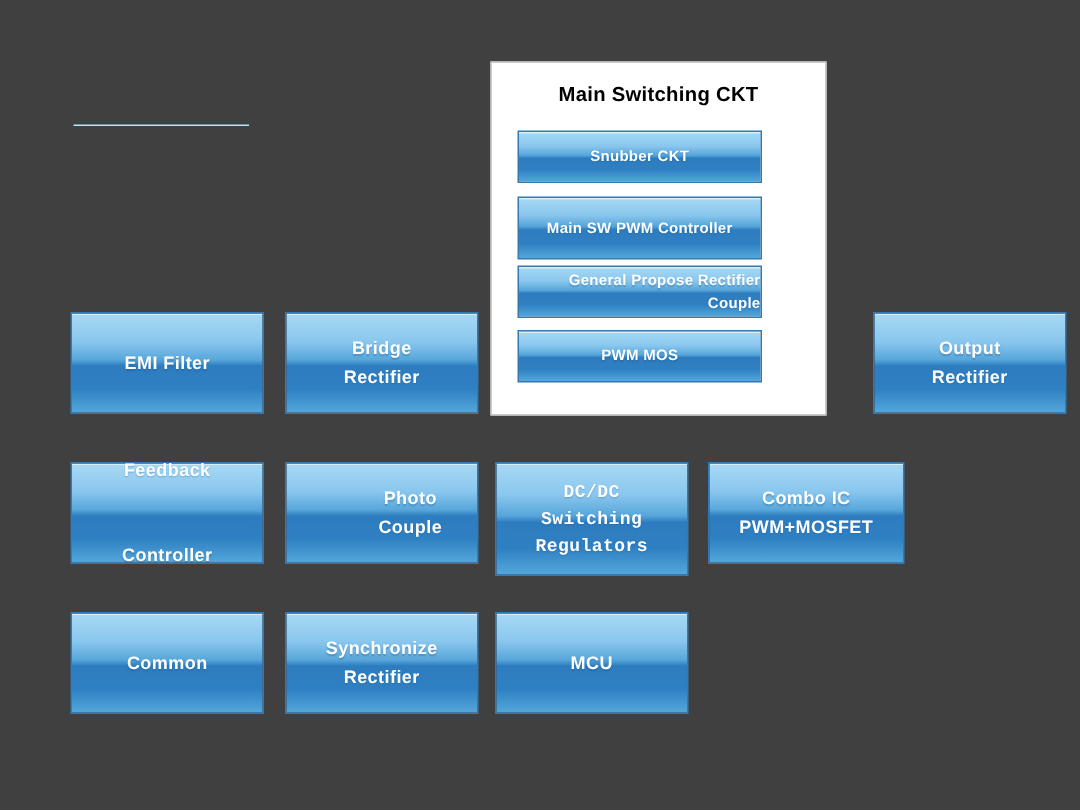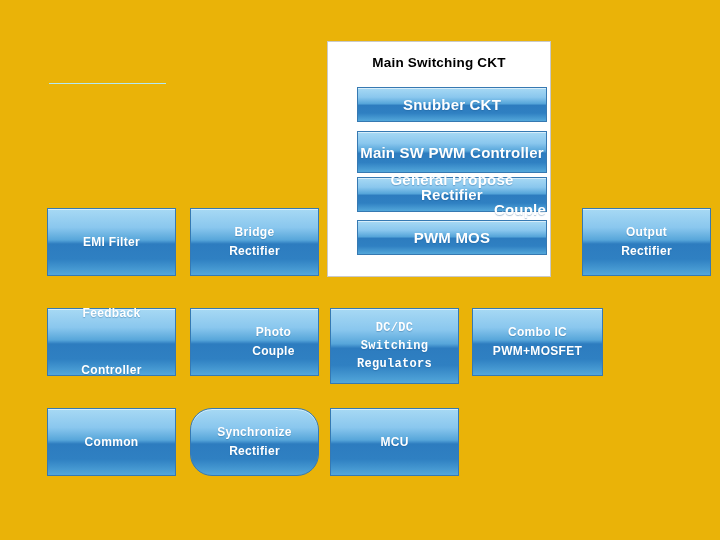--- a/index.html
+++ b/index.html
@@ -1,17 +1,17 @@
 <!DOCTYPE html>
 <html><head>
 <meta charset="utf-8">
 <style>
   html,body { margin:0; padding:0; background:#fff; }
   .stage {
-    position:relative; width:720px; height:540px; background:#eab308;
+    position:relative; width:720px; height:540px; background:#404040;
     font-family:"Liberation Sans", sans-serif; overflow:hidden;
   }
 
   
   .faint-line {
     position:absolute; left:49px; top:83px; width:117px; height:1px;
     background:#b2eaf6;
   }
 
   
@@ -33,37 +33,37 @@
       #a7d9f4 0%, #8ac7ee 28%, #57a6da 47%,
       #2d7cbf 53%, #2f80c2 76%, #53a7da 100%);
     box-shadow:inset 0 1px 0 rgba(255,255,255,.55);
     display:flex; flex-direction:column; align-items:center; justify-content:center;
     color:#ffffff; font-weight:bold; text-align:center;
     text-shadow:0 1px 1px rgba(25,85,140,.35);
     cursor:pointer;
   }
 
   
-  .panel-btn { left:29px; width:190px; font-size:15px; line-height:15px; letter-spacing:.2px; }
+  .panel-btn { left:17px; width:163px; font-size:10px; line-height:15px; letter-spacing:.2px; }
   #btn-snubber  { top:45px;  height:35px; }
   #btn-mspc     { top:89px;  height:42px; }
   #btn-general  { top:135px; height:35px;align-items:flex-end; }
   #btn-pwmmos   { top:178px; height:35px;text-align:center; }
 
   
   .block { font-size:12px; line-height:19px; letter-spacing:.3px; }
   #blk-emi      { left:47px;  top:208px; width:129px; height:68px; }
   #blk-bridge   { left:190px; top:208px; width:129px; height:68px; }
   #blk-output   { left:565px; top:208px; width:129px; height:68px;margin-left:17px; }
   #blk-feedback { left:47px;  top:308px; width:129px; height:68px;gap:38px; }
   #blk-photo    { left:190px; top:308px; width:129px; height:68px;padding-left:38px; }
   #blk-dcdc     { left:330px; top:308px; width:129px; height:76px; line-height:18px;font-family:Liberation Mono, monospace; }
   #blk-combo    { left:472px; top:308px; width:131px; height:68px; }
   #blk-common   { left:47px;  top:408px; width:129px; height:68px; }
-  #blk-sync     { left:190px; top:408px; width:129px; height:68px;border-radius:22px; }
+  #blk-sync     { left:190px; top:408px; width:129px; height:68px; }
   #blk-mcu      { left:330px; top:408px; width:129px; height:68px; }
 
   .ln { display:block; }
 </style>
 </head>
 <body>
 
 <div class="stage">
 
   <div class="faint-line"></div>

